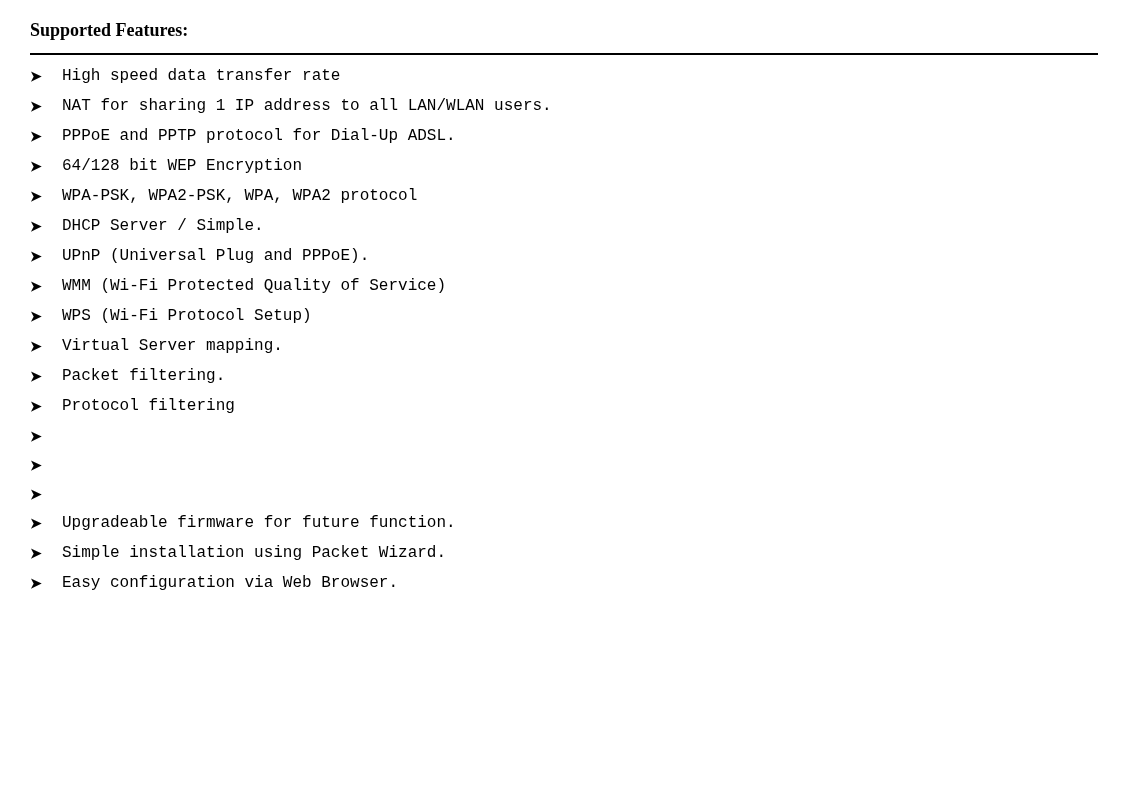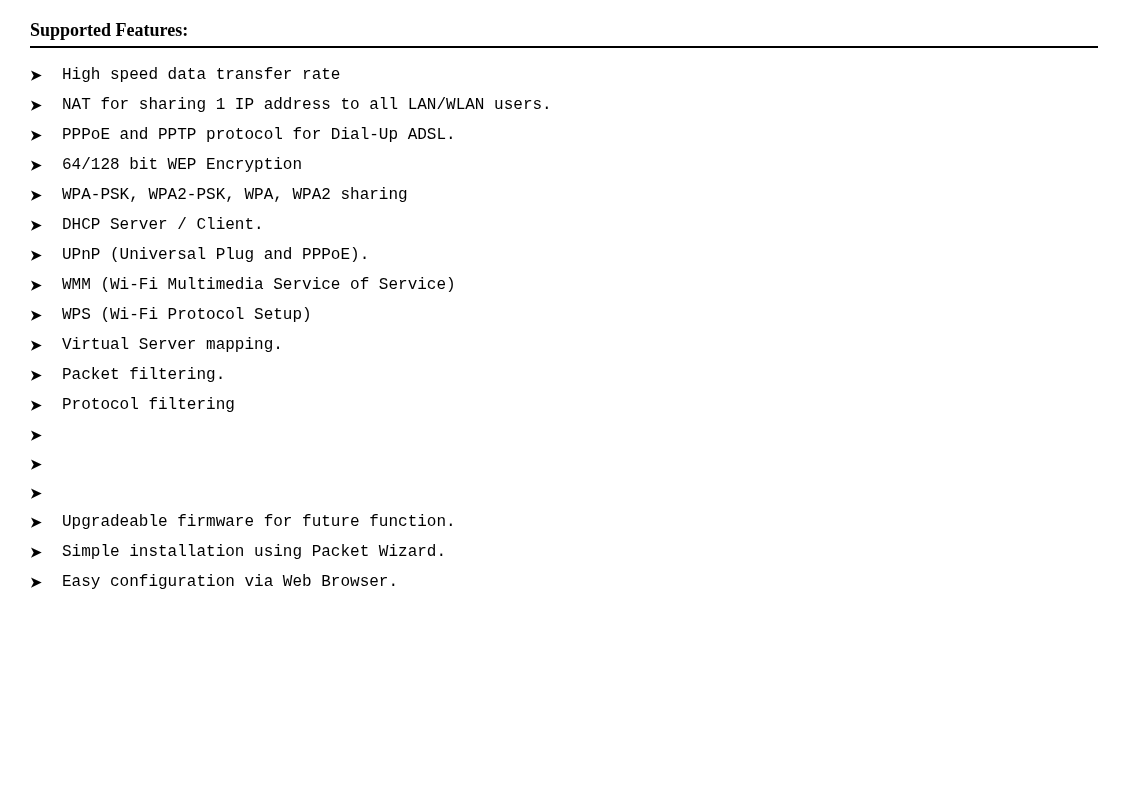--- a/index.html
+++ b/index.html
@@ -19,22 +19,22 @@
     }
 
     .page-container {
       width: 100%;
       max-width: 1068px;
       margin: 0 auto;
     }
 
     .section-header {
       border-bottom: 2px solid #000000;
-      padding-bottom: 5px;
-      margin-bottom: 12px;
+      padding-bottom: 12px;
+      margin-bottom: 6px;
     }
 
     .section-title {
       font-size: 18px;
       font-weight: bold;
       font-family: Times New Roman, Times, serif;
     }
 
     .features-list {
       list-style: none;
@@ -85,33 +85,33 @@
       <li>
         <span class="arrow-icon">➤</span>
         <span class="item-text">PPPoE and PPTP protocol for Dial-Up ADSL.</span>
       </li>
       <li>
         <span class="arrow-icon">➤</span>
         <span class="item-text">64/128 bit WEP Encryption</span>
       </li>
       <li>
         <span class="arrow-icon">➤</span>
-        <span class="item-text">WPA-PSK, WPA2-PSK, WPA, WPA2 sharing</span>
+        <span class="item-text">WPA-PSK, WPA2-PSK, WPA, WPA2 protocol</span>
       </li>
       <li>
         <span class="arrow-icon">➤</span>
-        <span class="item-text">DHCP Server / Client.</span>
+        <span class="item-text">DHCP Server / Simple.</span>
       </li>
       <li>
         <span class="arrow-icon">➤</span>
         <span class="item-text">UPnP (Universal Plug and PPPoE).</span>
       </li>
       <li>
         <span class="arrow-icon">➤</span>
-        <span class="item-text">WMM (Wi-Fi Multimedia Service of Service)</span>
+        <span class="item-text">WMM (Wi-Fi Protected Quality of Service)</span>
       </li>
       <li>
         <span class="arrow-icon">➤</span>
         <span class="item-text">WPS (Wi-Fi Protocol Setup)</span>
       </li>
       <li>
         <span class="arrow-icon">➤</span>
         <span class="item-text">Virtual Server mapping.</span>
       </li>
       <li>

